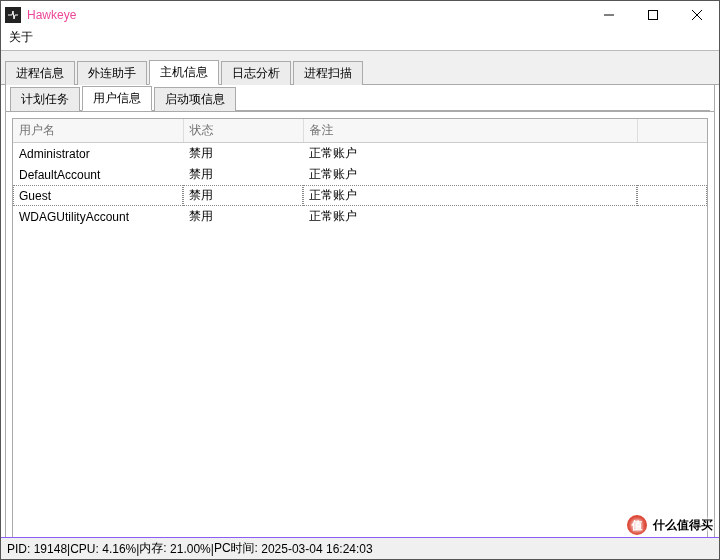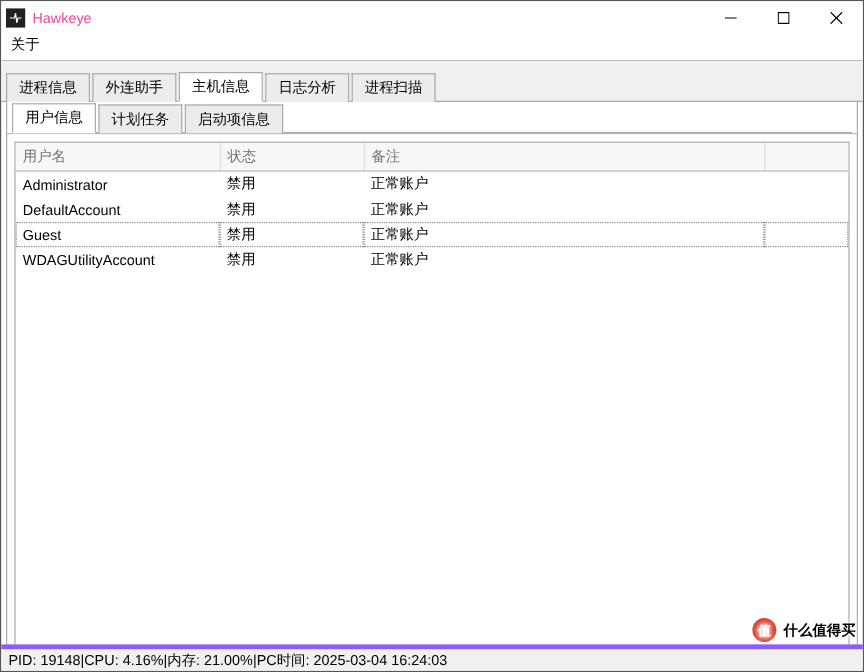--- a/index.html
+++ b/index.html
@@ -23,21 +23,21 @@
   .subtab.active { background: #fff; border-bottom: 1px solid #fff; }
   .content { margin: 0 4px 4px 4px; border: 1px solid #aaa; border-top: none; background: #fff; height: 436px; overflow: auto; padding: 6px; }
   .table-wrap { border: 1px solid #aaa; height: 100%; overflow: hidden; }
   table { border-collapse: collapse; width: 100%; }
   th { text-align: left; font-weight: normal; padding: 3px 6px; background: #f7f7f7; border-bottom: 1px solid #ccc; color: #737373; }
   th:not(:last-child) { border-right: 1px solid #ddd; }
   td { padding: 2px 6px; color: #000; }
   tr.selected td { outline: 1px dotted #888; outline-offset: -1px; }
   .col-user { width: 170px; }
   .col-status { width: 120px; }
-  .statusbar { position: absolute; left: 0; right: 0; bottom: 0; height: 22px; background: #f0f0f0; border-top: 4px solid #8b5cf6; display: flex; align-items: center; padding: 0 6px; font-size: 12px; color: #000; }
+  .statusbar { position: absolute; left: 0; right: 0; bottom: 0; height: 22px; background: #f0f0f0; border-top: 1px solid #8b5cf6; display: flex; align-items: center; padding: 0 6px; font-size: 12px; color: #000; }
   .statusbar .spacer { flex: 1; }
   .watermark { position: absolute; right: 6px; bottom: 22px; display: flex; align-items: center; gap: 4px; color: #000; font-weight: bold; font-size: 14px; text-shadow: 0 0 4px #fff, 0 0 4px #fff; pointer-events: none; }
   .watermark .badge { width: 24px; height: 24px; border-radius: 50%; background: #d43; color: #fff; display: flex; align-items: center; justify-content: center; font-size: 11px; border: 2px solid #fff; }
 </style>
 </head>
 <body>
 
 <div class="titlebar">
   <span class="app-icon">
     <svg viewBox="0 0 10 10">
@@ -72,22 +72,22 @@
 <div class="tabstrip" id="main-tabs">
     <div class="tab">进程信息</div>
     <div class="tab">外连助手</div>
     <div class="tab active">主机信息</div>
     <div class="tab">日志分析</div>
     <div class="tab">进程扫描</div>
   </div>
 
 <div class="subtab-area">
   <div class="subtabstrip" id="sub-tabs">
+      <div class="subtab">计划任务</div>
       <div class="subtab active">用户信息</div>
-      <div class="subtab">计划任务</div>
       <div class="subtab">启动项信息</div>
     </div>
 </div>
 
 <div class="content">
   <div class="table-wrap">
     <table>
       <thead>
         <tr>
           <th class="col-user">用户名</th>

